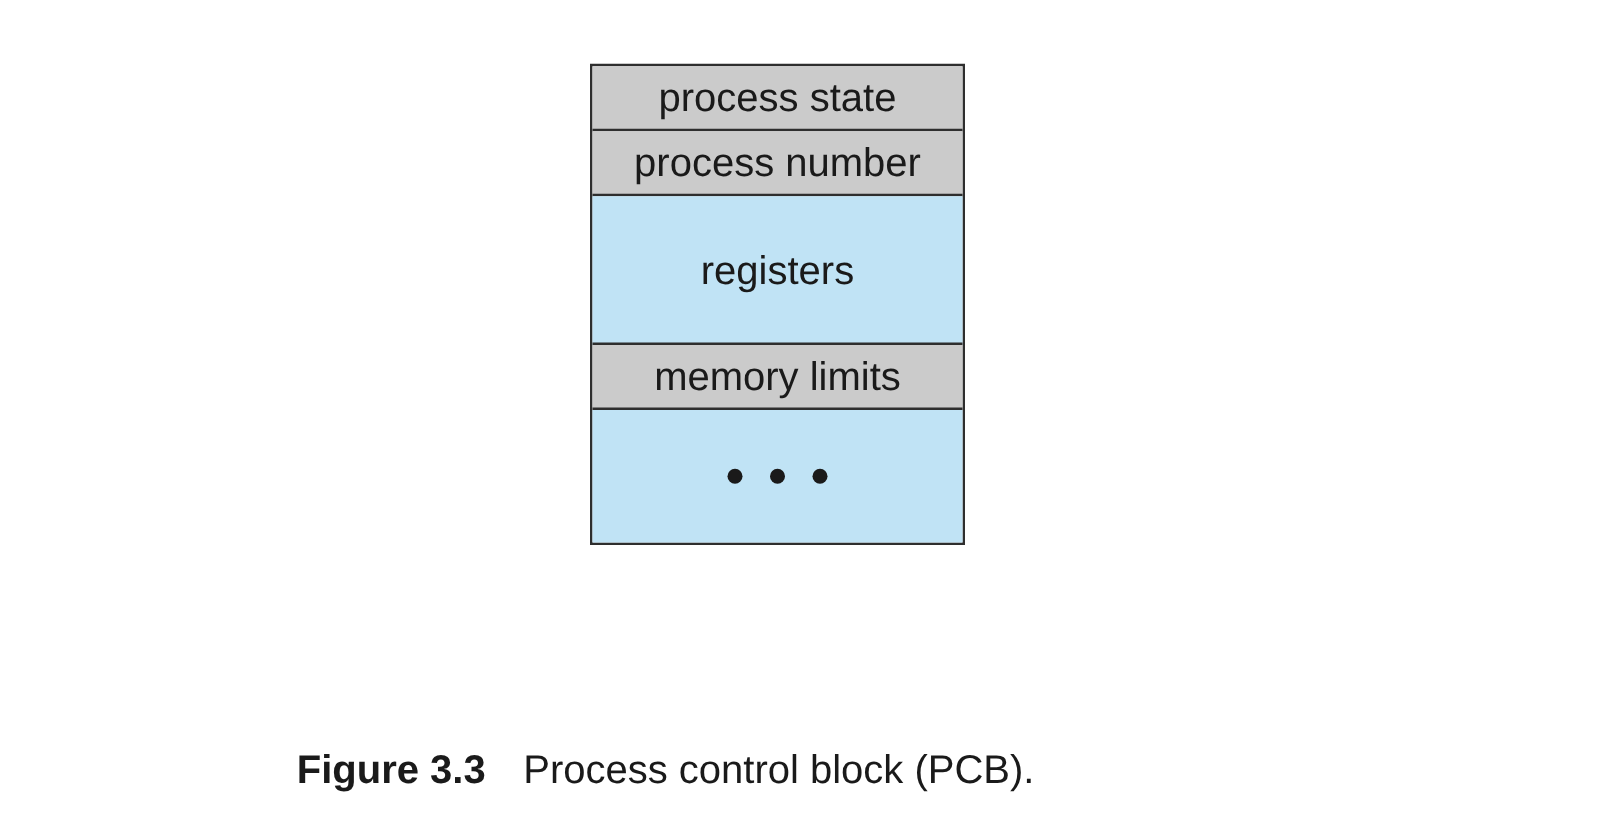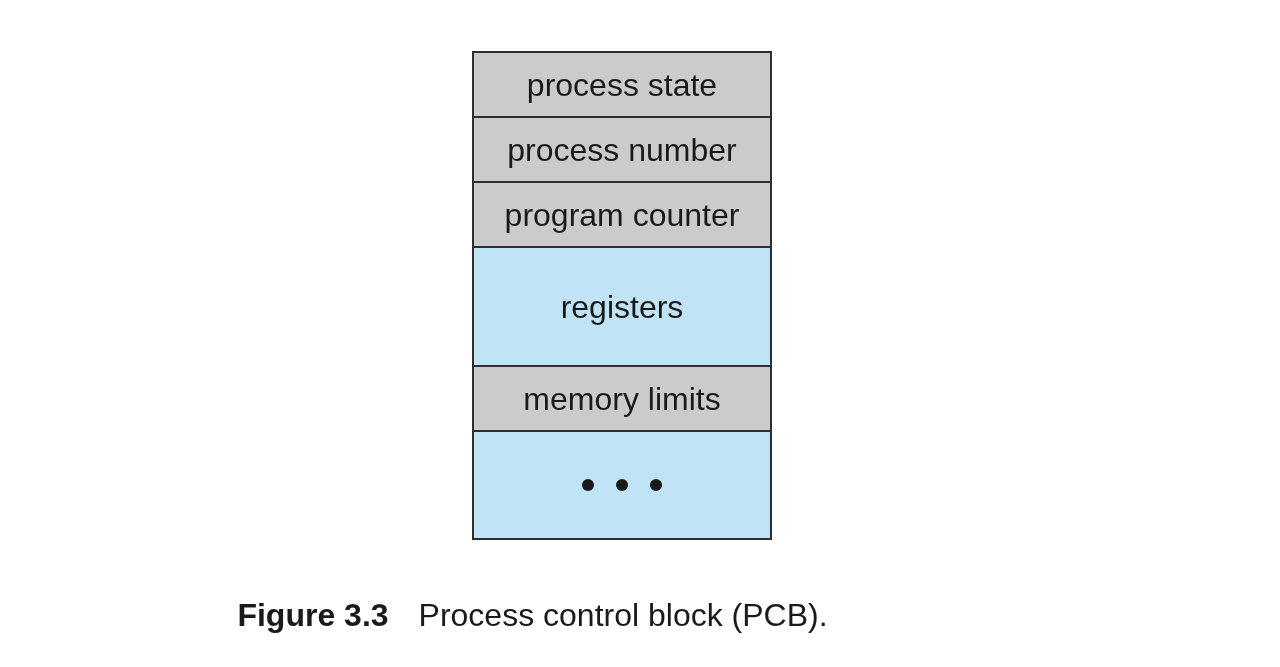--- a/index.html
+++ b/index.html
@@ -27,21 +27,21 @@
     justify-content: center;
     border-bottom: 2px solid var(--border, #2e2e2e);
     font-size: 32px;
     line-height: 1;
     color: var(--text, #1a1a1a);
     letter-spacing: 0px;
   }
   .row:last-child { border-bottom: none; }
   .gray { background: var(--row-gray, #cbcbcb); }
   .blue { background: var(--row-blue, #c0e3f5); }
-  .h-s    { height: 65px; }
+  .h-s    { height: 52px; }
   .h-reg  { height: 119px; }
   .h-dots { height: 106px; }
   .dots-wrap {
     display: flex;
     align-items: center;
     gap: 22px;
   }
   .dot {
     width: 12px; height: 12px;
     border-radius: 50%;
@@ -69,23 +69,20 @@
 
 <div class="page">
 
   <div class="pcb">
     <div class="row gray h-s">
       <span>process state</span>
     </div>
     <div class="row gray h-s">
       <span>process number</span>
     </div>
-    <div class="row gray h-s">
-      <span>program counter</span>
-    </div>
     <div class="row blue h-reg">
       <span>registers</span>
     </div>
     <div class="row gray h-s">
       <span>memory limits</span>
     </div>
     <div class="row blue h-dots">
       <span class="dots-wrap">
           <span class="dot"></span>
           <span class="dot"></span>

